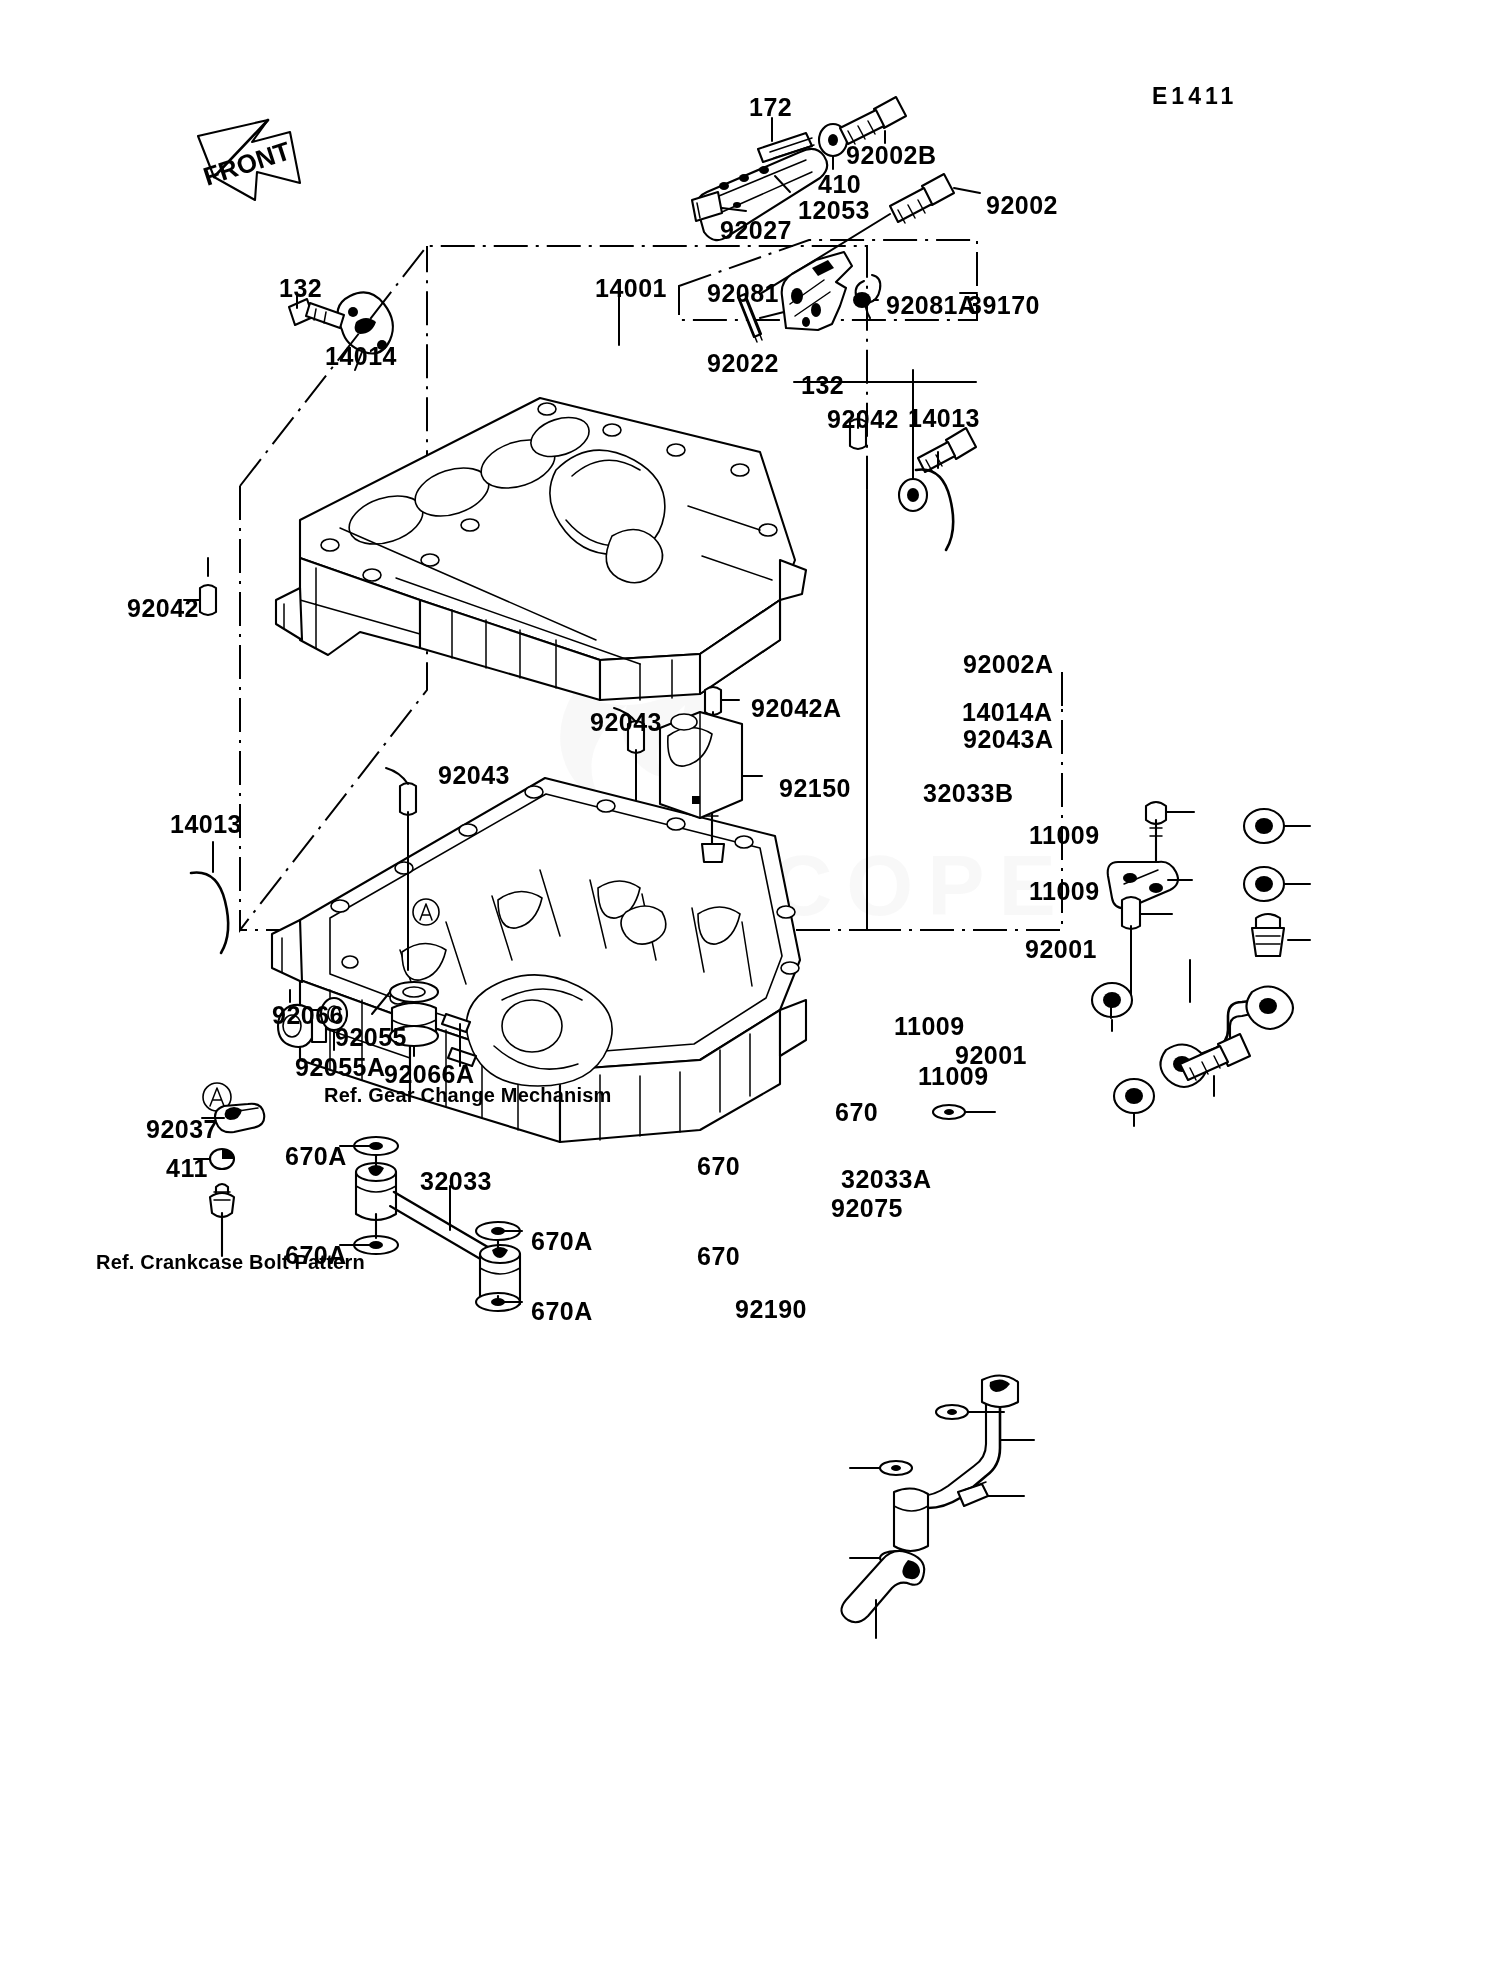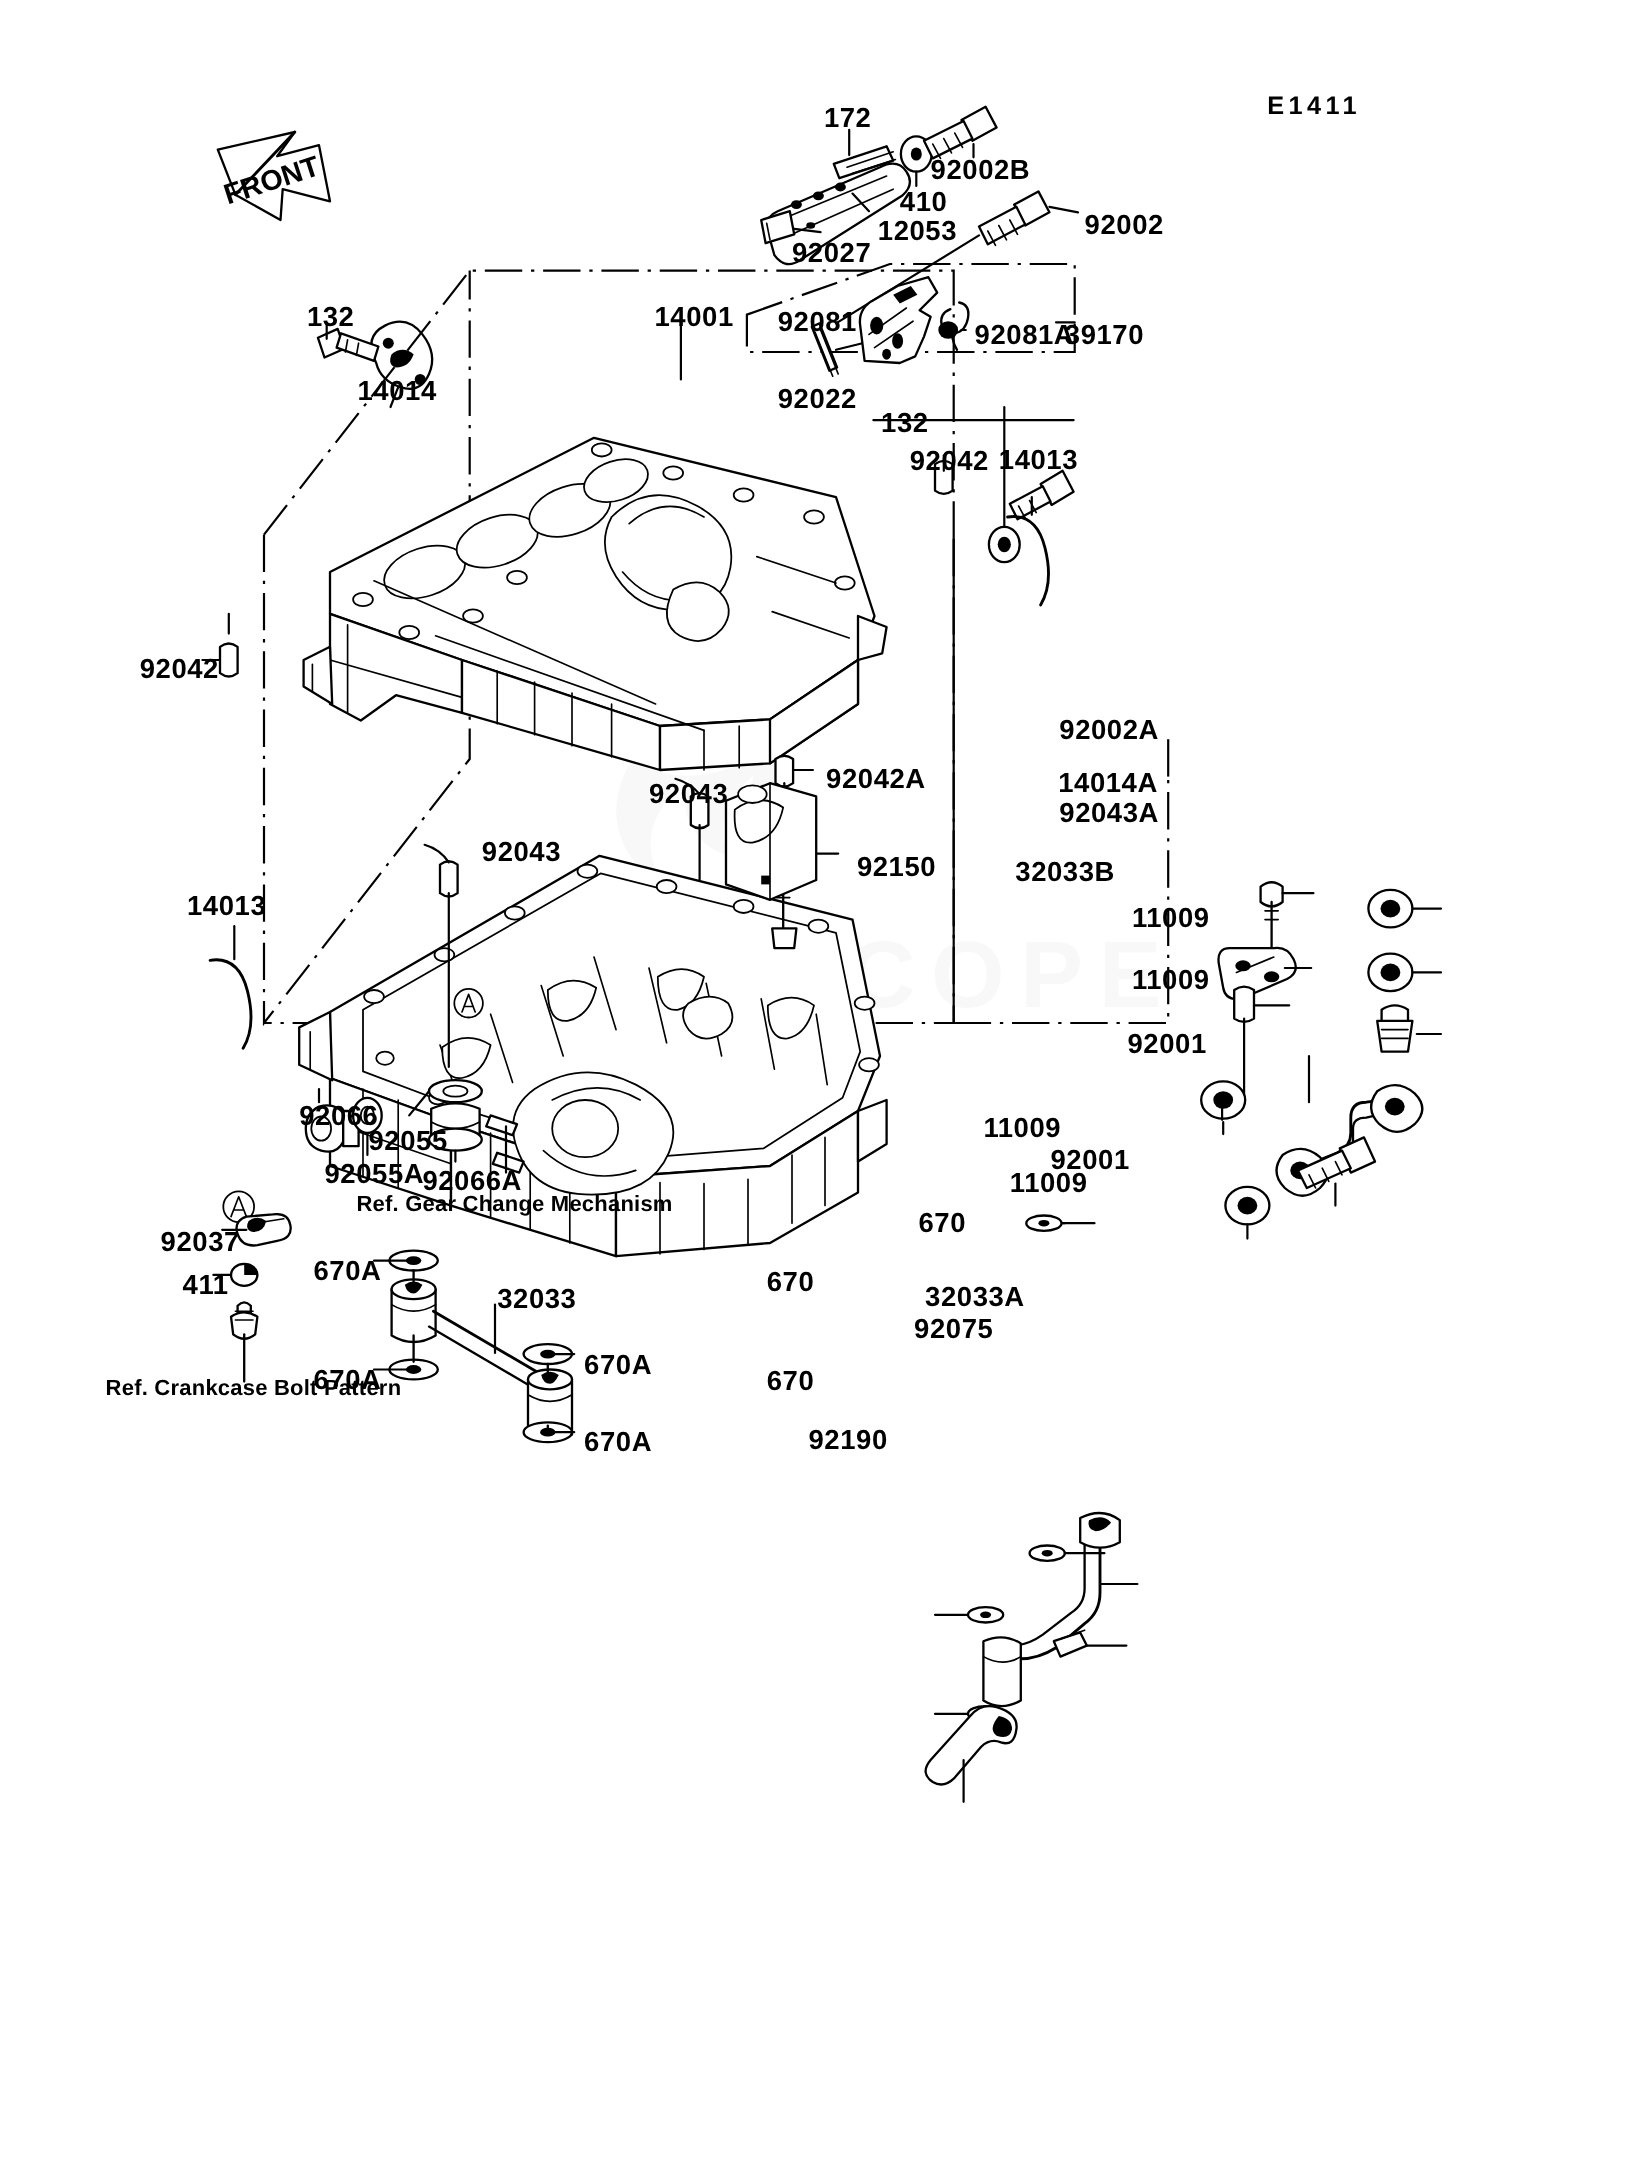--- a/index.html
+++ b/index.html
@@ -588,21 +588,21 @@
   <div class="lbl" style="left:272px; top:1003px;">92066</div>
   <div class="lbl" style="left:335px; top:1025px;">92055</div>
   <div class="lbl" style="left:295px; top:1055px;">92055A</div>
   <div class="lbl" style="left:384px; top:1062px;">92066A</div>
   <div class="lbl" style="left:146px; top:1117px;">92037</div>
   <div class="lbl" style="left:166px; top:1156px;">411</div>
   <div class="lbl" style="left:285px; top:1144px;">670A</div>
   <div class="lbl" style="left:285px; top:1243px;">670A</div>
   <div class="lbl" style="left:531px; top:1229px;">670A</div>
   <div class="lbl" style="left:531px; top:1299px;">670A</div>
-  <div class="lbl" style="left:420px; top:1169px;margin-left:32px;">32033</div>
+  <div class="lbl" style="left:420px; top:1169px;">32033</div>
   <div class="lbl" style="left:835px; top:1100px;">670</div>
   <div class="lbl" style="left:697px; top:1154px;">670</div>
   <div class="lbl" style="left:697px; top:1244px;">670</div>
   <div class="lbl" style="left:841px; top:1167px;">32033A</div>
   <div class="lbl" style="left:831px; top:1196px;">92075</div>
   <div class="lbl" style="left:735px; top:1297px;">92190</div>
 
   <div class="lbl refnote" style="left:324px; top:1085px;">Ref. Gear Change Mechanism</div>
   <div class="lbl refnote" style="left:96px; top:1252px;">Ref. Crankcase Bolt Pattern</div>
 

